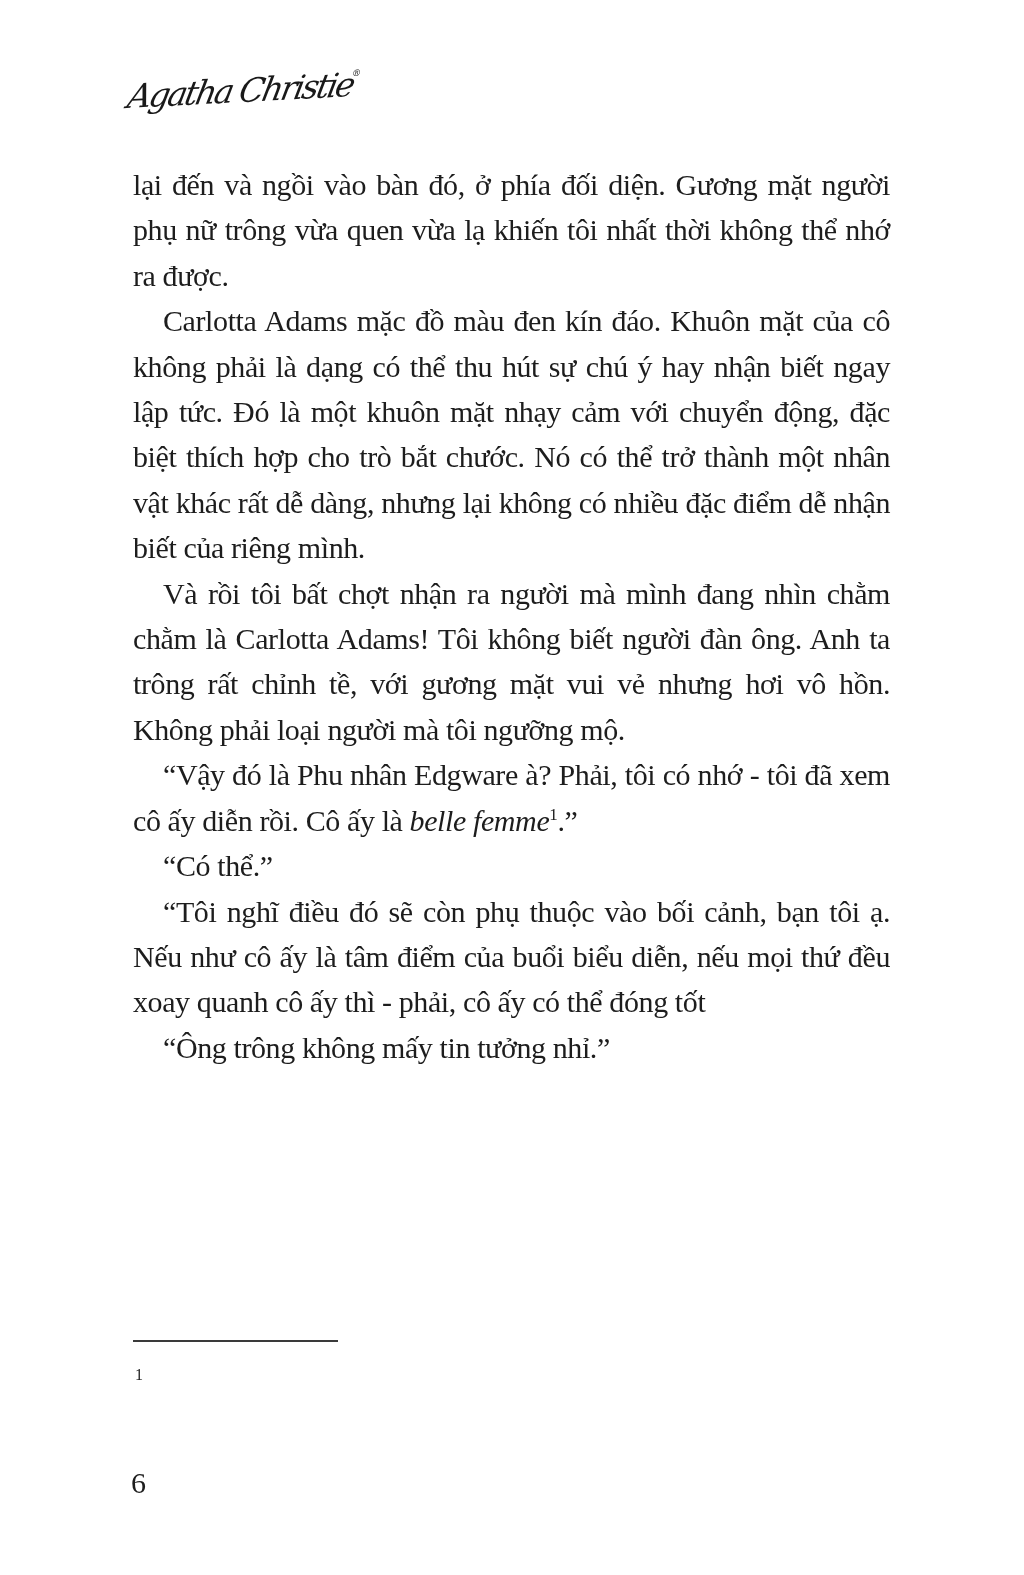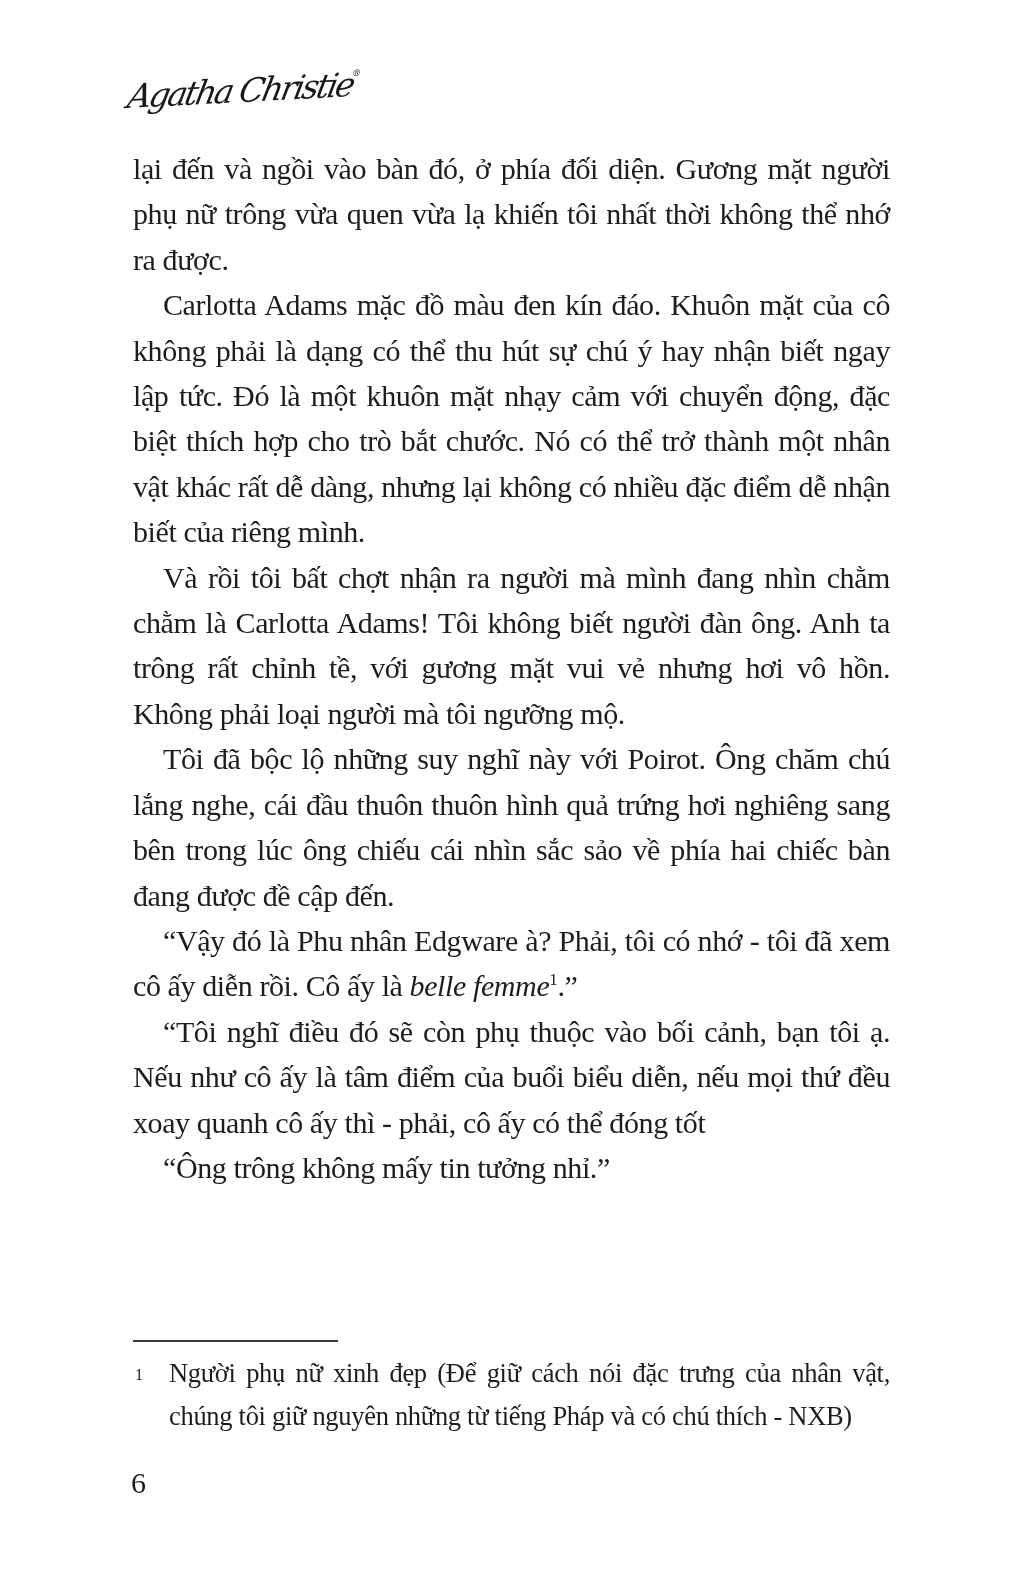--- a/index.html
+++ b/index.html
@@ -14,21 +14,21 @@
   .scan-page { position: absolute; inset: 0; background: #fff; }
 
   
   .logo {
     position: absolute; left: 122px; top: 64px;
     width: 260px; height: 64px;
   }
 
   
   .body-text {
-    position: absolute; left: 133px; top: 146px; width: 757px;
+    position: absolute; left: 133px; top: 162px; width: 757px;
     font-size: 30px; line-height: 45.4px;
     letter-spacing: -0.4px;
     text-align: justify;
     color: #1d1d1d;
   }
   p.para { margin: 0; padding: 0; }
   p.para.indent { text-indent: 30px; }
   .body-text em { font-style: italic; }
   .body-text sup {
     font-size: 17px; line-height: 0; vertical-align: super;
@@ -71,29 +71,28 @@
     <g transform="translate(4,44) rotate(-3) skewX(-14)">
       <text x="0" y="0" style="font-family:&quot;DejaVu Serif&quot;, serif; font-style:italic; font-size:33px; letter-spacing:-2.5px; fill:#191919;">Agatha Christie</text>
       <text x="222" y="-20" style="font-family:&quot;DejaVu Serif&quot;, serif; font-size:9px; fill:#191919;">®</text>
     </g>
   </svg>
 
   <div class="body-text">
       <p class="para"><span>lại đến và ngồi vào bàn đó, ở phía đối diện. Gương mặt người phụ nữ trông vừa quen vừa lạ khiến tôi nhất thời không thể nhớ ra được.</span></p>
       <p class="para indent"><span>Carlotta Adams mặc đồ màu đen kín đáo. Khuôn mặt của cô không phải là dạng có thể thu hút sự chú ý hay nhận biết ngay lập tức. Đó là một khuôn mặt nhạy cảm với chuyển động, đặc biệt thích hợp cho trò bắt chước. Nó có thể trở thành một nhân vật khác rất dễ dàng, nhưng lại không có nhiều đặc điểm dễ nhận biết của riêng mình.</span></p>
       <p class="para indent"><span>Và rồi tôi bất chợt nhận ra người mà mình đang nhìn chằm chằm là Carlotta Adams! Tôi không biết người đàn ông. Anh ta trông rất chỉnh tề, với gương mặt vui vẻ nhưng hơi vô hồn. Không phải loại người mà tôi ngưỡng mộ.</span></p>
-      <p class="para indent"><span>Tôi đã bộc lộ những suy nghĩ này với Poirot. Ông chăm chú lắng nghe, cái đầu thuôn thuôn hình quả trứng hơi nghiêng sang bên trong lúc ông chiếu cái nhìn sắc sảo về phía hai chiếc bàn đang được đề cập đến.</span></p>
       <p class="para indent"><span>“Vậy đó là Phu nhân Edgware à? Phải, tôi có nhớ - tôi đã xem cô ấy diễn rồi. Cô ấy là </span><em>belle femme</em><sup>1</sup><span>.”</span></p>
+      <p class="para indent"><span>“Có thể.”</span></p>
       <p class="para indent"><span>“Tôi nghĩ điều đó sẽ còn phụ thuộc vào bối cảnh, bạn tôi ạ. Nếu như cô ấy là tâm điểm của buổi biểu diễn, nếu mọi thứ đều xoay quanh cô ấy thì - phải, cô ấy có thể đóng tốt</span></p>
       <p class="para indent"><span>“Ông trông không mấy tin tưởng nhỉ.”</span></p>
     </div>
 
   <div class="footnote-block">
     <div class="fn-rule"></div>
     <div class="footnote">
       <span class="fn-marker">1</span>
-      <span>Người phụ nữ xinh đẹp (Để giữ cách nói đặc trưng của nhân vật, chúng tôi giữ nguyên những từ tiếng Pháp và có chú thích - NXB)</span>
     </div>
   </div>
 
   <div class="page-number">6</div>
 
 </div>
 
 </body></html>

